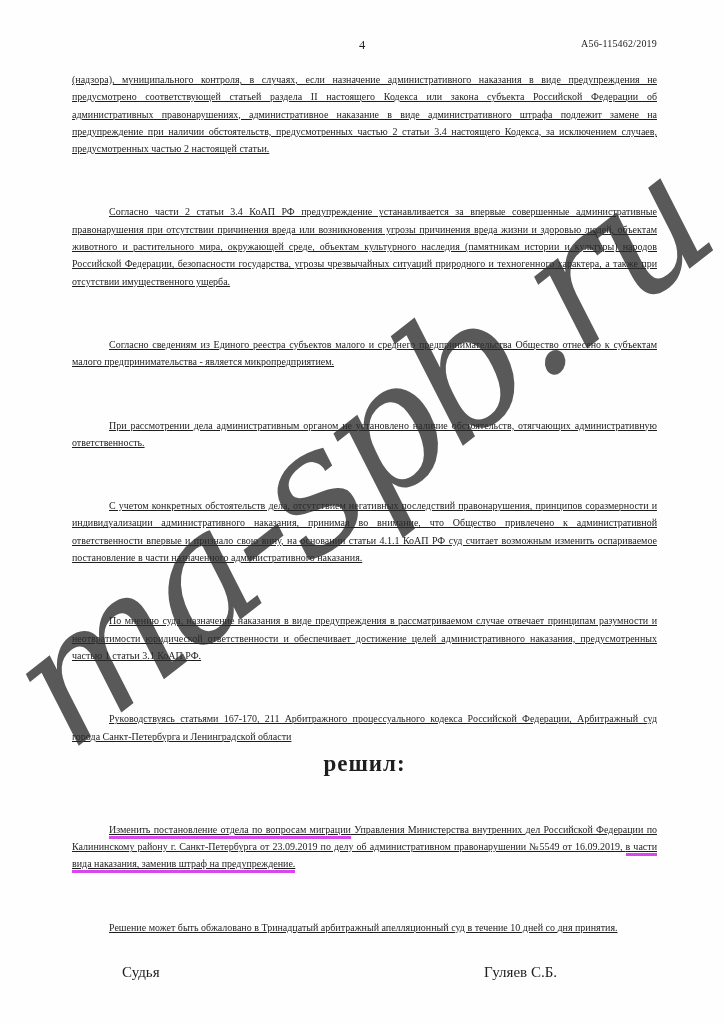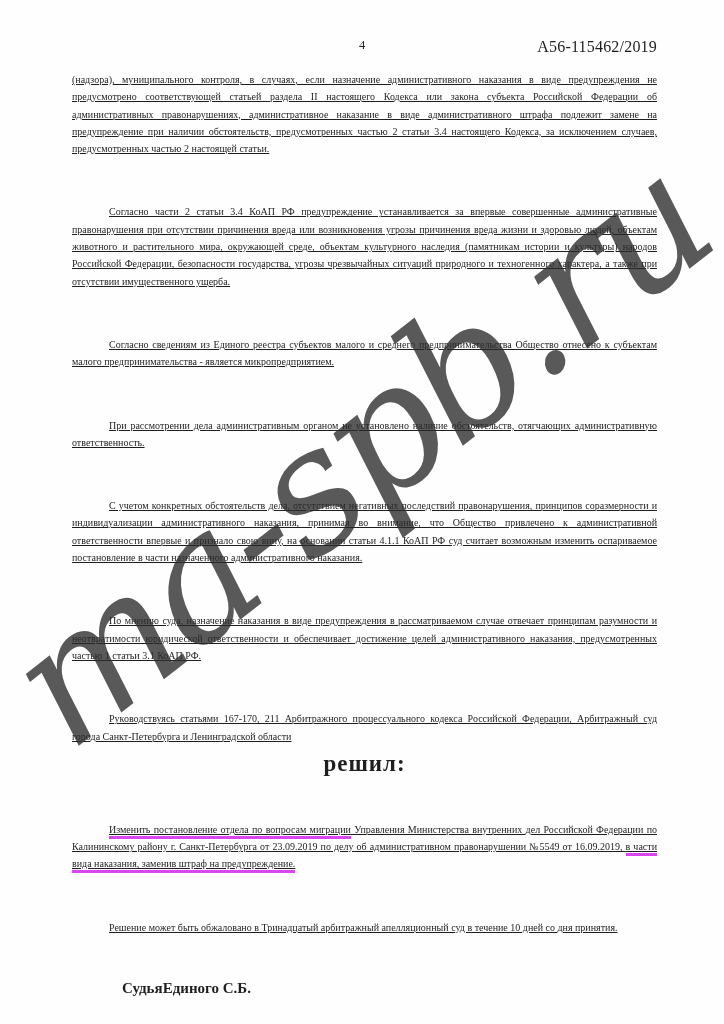--- a/index.html
+++ b/index.html
@@ -15,21 +15,21 @@
     color: #1e1e1e;
   }
 
   .header { position: relative; height: 54px; }
   .page-number {
     position: absolute; top: 38px; left: 0; right: 0;
     text-align: center; font-size: 12.5px;
   }
   .case-number {
     position: absolute; top: 38px; right: 67px;
-    font-size: 16px; letter-spacing: 0.2px;
+    font-size: 10px; letter-spacing: 0.2px;
   }
 
   .content { padding: 17px 67px 0 72px; }
 
   .para {
     margin: 0;
     text-align: justify;
     font-size: 10px;
     line-height: 17.3px;
     text-decoration: underline;
@@ -47,25 +47,25 @@
     text-align: center;
     font-weight: 700;
     font-size: 23px;
     line-height: 23px;
     margin: 7px 0 4px 0;
     letter-spacing: 1px;
   }
 
   .signature-row {
     display: flex;
-    margin-top: 44px;
+    justify-content: space-between;
+    margin-top: 28px;
     padding-left: 50px;
     padding-right: 100px;
     font-size: 15px;
-    font-weight: bold;
   }
 
   .watermark {
     position: absolute;
     left: 358px;
     top: 452px;
     transform: translate(-50%, -50%) rotate(-38deg);
     font-family: "DejaVu Serif", serif;
     font-style: italic;
     font-size: 172px;
@@ -96,19 +96,19 @@
     <p class="para indent">Руководствуясь статьями 167-170, 211 Арбитражного процессуального кодекса Российской Федерации, Арбитражный суд города Санкт-Петербурга и Ленинградской области</p>
 
     <div class="resolved-heading">решил:</div>
 
     <p class="para indent"><span class="red-underline">Изменить постановление отдела по вопросам миграции</span><span> Управления Министерства внутренних дел Российской Федерации по Калининскому району г. Санкт-Петербурга от 23.09.2019 по делу об административном правонарушении №5549 от 16.09.2019, </span><span class="red-underline">в части вида наказания, заменив штраф на предупреждение.</span></p>
 
     <p class="para indent">Решение может быть обжаловано в Тринадцатый арбитражный апелляционный суд в течение 10 дней со дня принятия.</p>
 
     <div class="signature-row">
       <span>Судья</span>
-      <span>Единого С.Б.</span>
+      <span>Гуляев С.Б.</span>
     </div>
   </div>
 
   <div class="watermark">ma-spb.ru</div>
 
 </div>
 
 </body></html>

